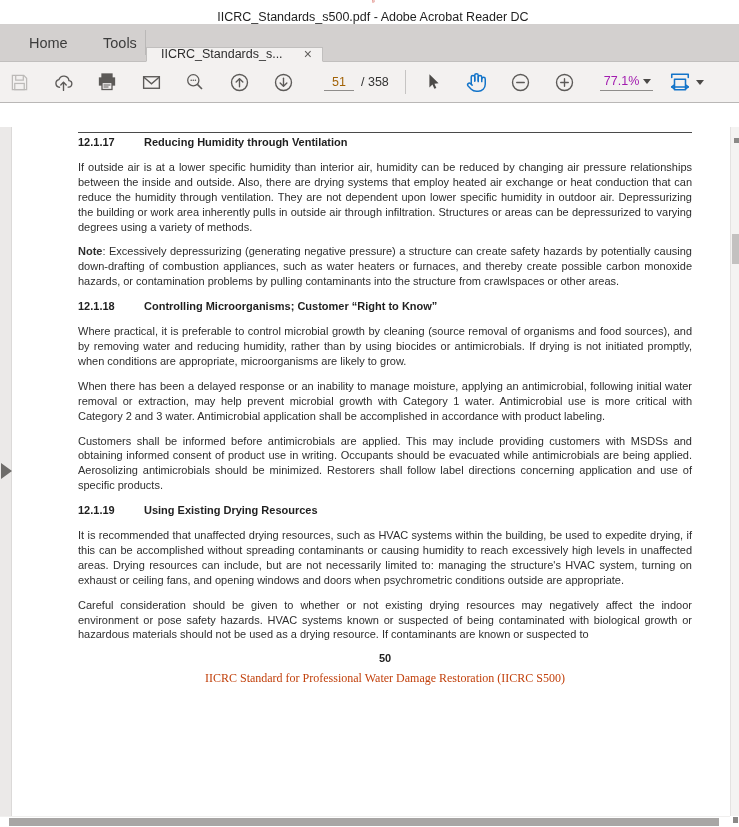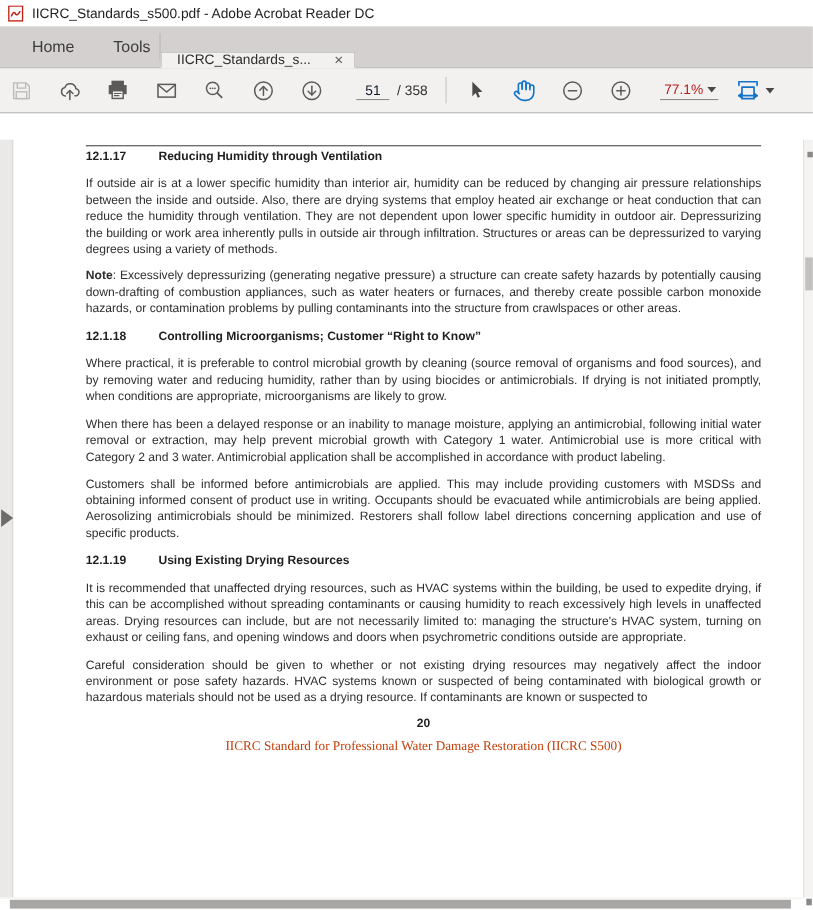--- a/index.html
+++ b/index.html
@@ -5,21 +5,21 @@
   * { box-sizing: border-box; }
   html,body { margin:0; padding:0; }
   body {
     width:739px; height:827px; overflow:hidden;
     font-family:"Liberation Sans", sans-serif;
     background:#ffffff;
   }
   .window { position:relative; width:739px; height:827px; background:#fff; }
 
   
-  .titlebar { height:24px; display:flex; align-items:center; padding-left:7px; gap:7px; background:#fff; }
+  .titlebar { height:24px; display:flex; align-items:center; padding-left:7px; gap:7px; background:#fff;flex-direction:column; }
   .titlebar .title { font-size:12.5px; color:#1f1f1f; }
 
   
   .menubar { height:23px; display:flex; align-items:center; padding-left:3px; background:#fff; }
   .menu-item { padding:2px 9px; font-size:13px; color:#1a1a1a; cursor:default; }
   .menu-key { text-decoration:underline; }
 
   
   .tabbar { position:relative; height:38px; background:#d3d0cf; border-bottom:1px solid #c1bfbe; }
   .tab-plain { position:absolute; top:0; height:22px; line-height:38px; font-size:14.5px; color:#3c3c3c; }
@@ -37,26 +37,26 @@
   
   .toolbar {
     height:41px; background:#f3f1f0; border-bottom:1px solid #b9b7b6;
     display:flex; align-items:center; padding-left:8px;
   }
   .tool { width:22px; height:22px; margin-right:22px; display:flex; align-items:center; justify-content:center; flex:none; }
   .tool svg { display:block; }
   .pagebox { display:flex; align-items:baseline; margin:0 10px 0 8px; }
   .page-input {
     width:30px; border:none; border-bottom:1px solid #8f8d8b; background:transparent;
-    font-family:"Liberation Sans",sans-serif; font-size:12.5px; color:#0f172a; text-align:center; padding:1px 0;
+    font-family:"Liberation Sans",sans-serif; font-size:12.5px; color:#a16207; text-align:center; padding:1px 0;
   }
   .page-total { font-size:12.5px; color:#333; margin-left:7px; white-space:nowrap; }
   .tb-sep { width:1px; height:24px; background:#c6c4c3; margin:0 16px 0 6px; flex:none; }
   .zoombox { display:flex; align-items:center; border-bottom:1px solid #8f8d8b; padding:1px 2px 2px 4px; margin:0 16px 0 2px; }
-  .zoom-level { font-size:12.5px; color:#b91c1c; margin-right:4px; }
+  .zoom-level { font-size:12.5px; color:#a21caf; margin-right:4px; }
   .caret { width:0; height:0; border-left:4px solid transparent; border-right:4px solid transparent; border-top:5px solid #4b4947; }
   .fitbox { display:flex; align-items:center; gap:5px; }
 
   
   .docarea { position:absolute; top:127px; left:0; right:0; bottom:0; background:#ffffff; }
   .navstrip { position:absolute; left:0; top:0; width:12px; bottom:11px; background:#ebe9e8; border-right:1px solid #dbd9d8; }
   .nav-arrow {
     position:absolute; left:1px; top:336px; width:0; height:0;
     border-top:8px solid transparent; border-bottom:8px solid transparent; border-left:11px solid #6e6c6a;
   }
@@ -266,21 +266,21 @@
         <p class="p">Customers shall be informed before antimicrobials are applied.  This may include providing customers with MSDSs and obtaining informed consent of product use in writing.  Occupants should be evacuated while antimicrobials are being applied.  Aerosolizing antimicrobials should be minimized.  Restorers shall follow label directions concerning application and use of specific products.</p>
 
         <div class="h">
           <span class="h-num">12.1.19</span>
           <span>Using Existing Drying Resources</span>
         </div>
 
         <p class="p">It is recommended that unaffected drying resources, such as HVAC systems within the building, be used to expedite drying, if this can be accomplished without spreading contaminants or causing humidity to reach excessively high levels in unaffected areas.  Drying resources can include, but are not necessarily limited to: managing the structure's HVAC system, turning on exhaust or ceiling fans, and opening windows and doors when psychrometric conditions outside are appropriate.</p>
         <p class="p">Careful consideration should be given to whether or not existing drying resources may negatively affect the indoor environment or pose safety hazards.  HVAC systems known or suspected of being contaminated with biological growth or hazardous materials should not be used as a drying resource.  If contaminants are known or suspected to</p>
 
-        <div class="pageno">20</div>
+        <div class="pageno">50</div>
         <div class="footer">IICRC Standard for Professional Water Damage Restoration (IICRC S500)</div>
       </div>
     </div>
 
     <div class="vscroll">
       <div class="vthumb"></div>
       <div class="vnub"></div>
     </div>
 
     <div class="hscroll">

